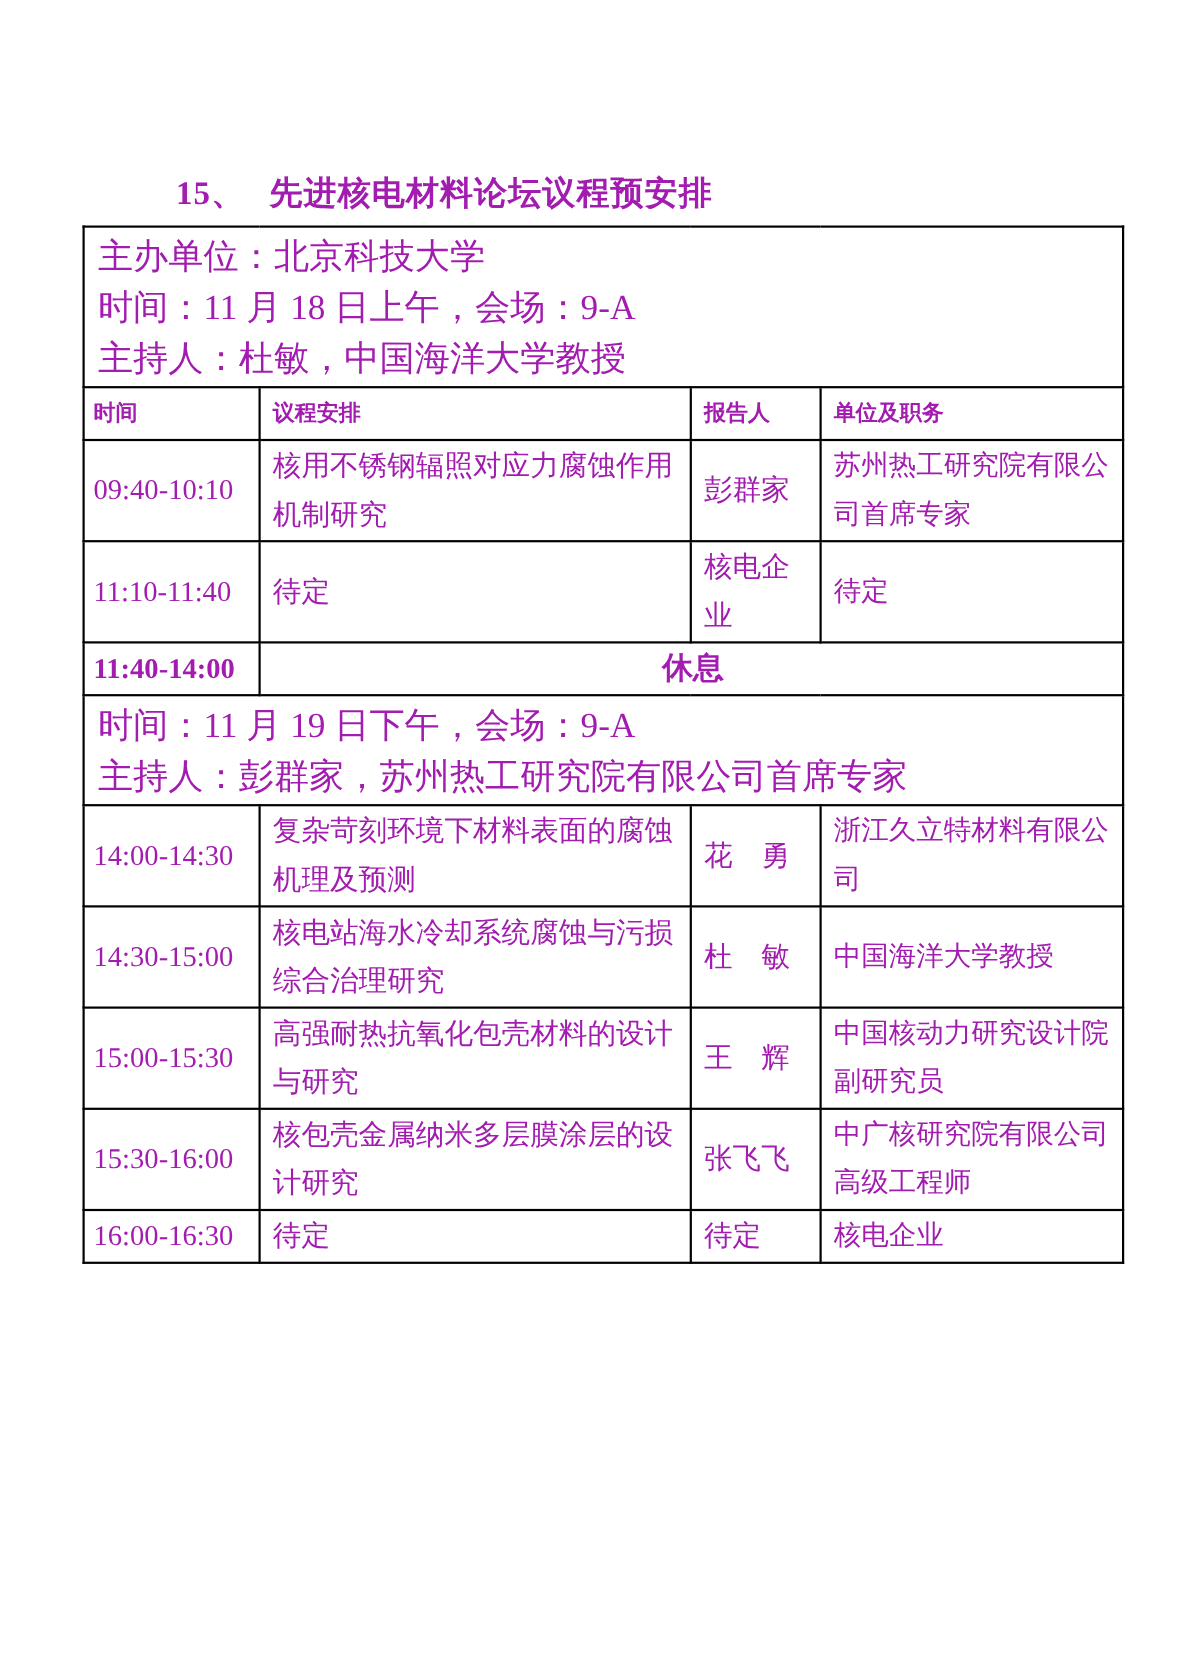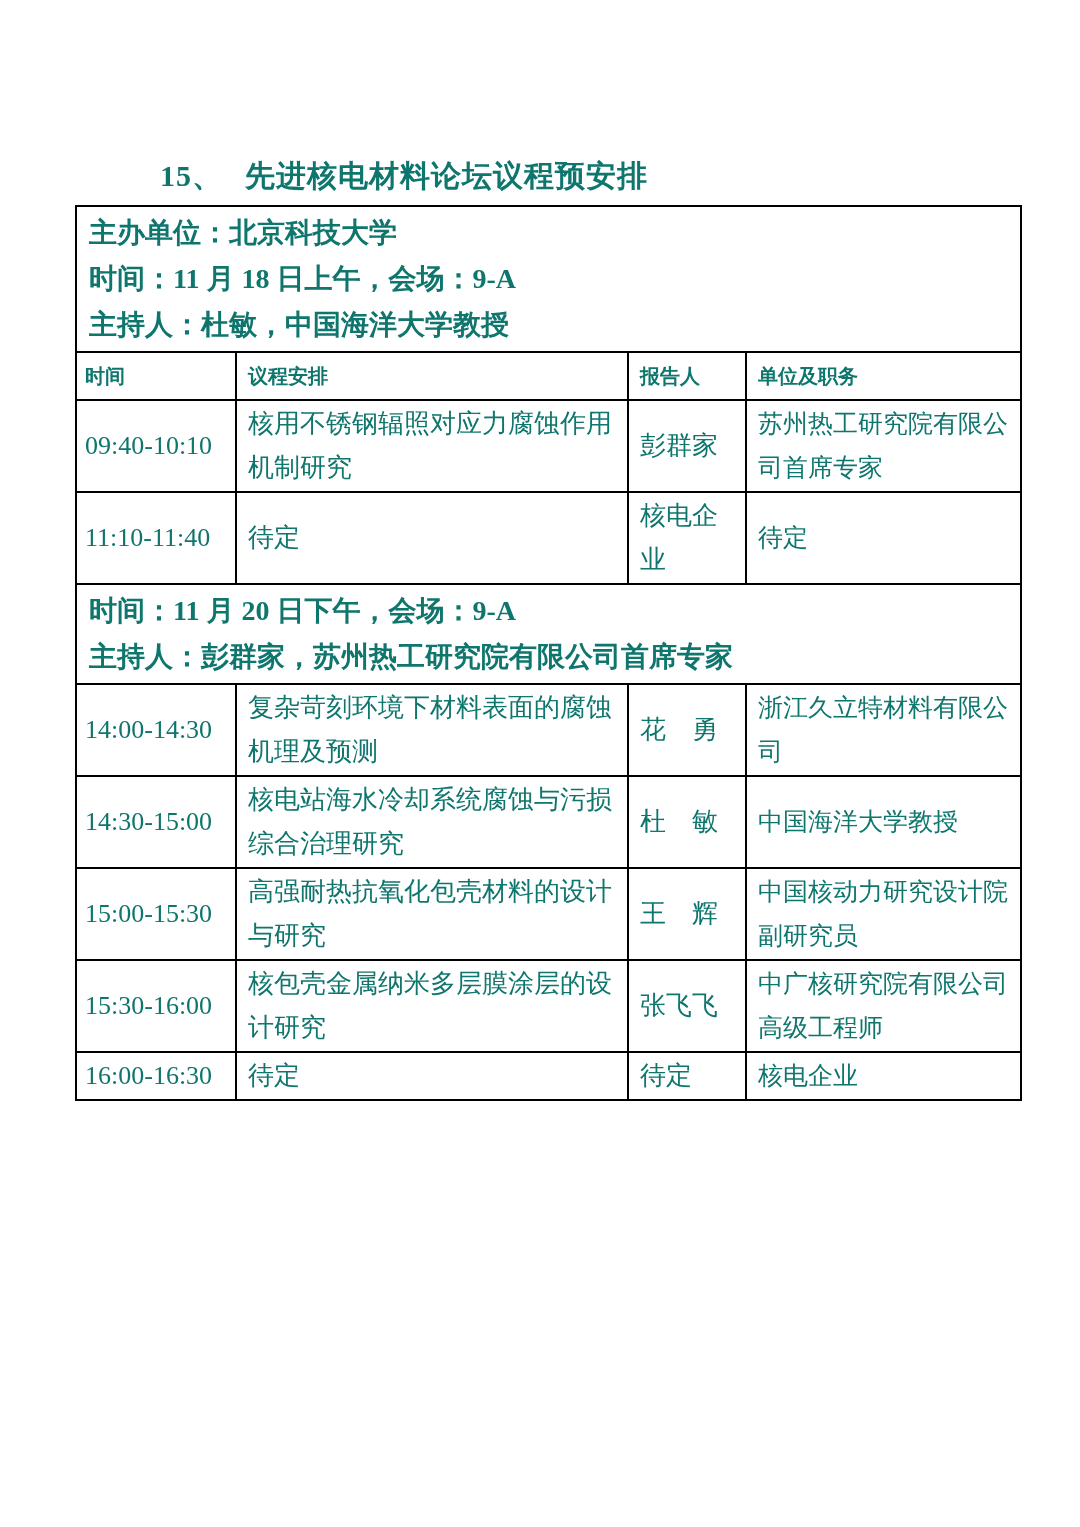--- a/index.html
+++ b/index.html
@@ -2,21 +2,21 @@
 <html><head>
 <meta charset="utf-8">
 <style>
   * { margin: 0; padding: 0; box-sizing: border-box; }
   html, body { background: #ffffff; }
   .page {
     position: relative;
     width: 1080px;
     height: 1527px;
     background: #ffffff;
-    color: #0f766e;
+    color: #a21caf;
     font-family: "Liberation Serif", "DejaVu Serif", serif;
     overflow: hidden;
   }
   .doc-title {
     position: absolute;
     top: 158px;
     left: 160px;
     font-size: 30px;
     font-weight: bold;
     line-height: 36px;
@@ -38,22 +38,22 @@
   col.c-org     { width: 275px; }
   td {
     border: 2px solid #000000;
     vertical-align: middle;
     font-size: 26px;
     line-height: 44px;
     padding: 1px 8px 1px 11px;
     word-break: break-all;
   }
   td.info {
-    font-weight: bold;
-    font-size: 28px;
+    font-weight: normal;
+    font-size: 32px;
     padding: 3px 8px 3px 12px;
   }
   td.info div { line-height: 46px; }
   tr.single { height: 48px; }
   tr.hdr td {
     font-weight: bold;
     font-size: 20px;
     height: 48px;
   }
   td.time { font-size: 26px; padding-left: 8px; white-space: nowrap; }
@@ -109,24 +109,28 @@
 
 
 
       <tr>
         <td class="time">11:10-11:40</td>
         <td class="agenda">待定</td>
         <td class="speaker">核电企业</td>
         <td class="org">待定</td>
       </tr>
 
+      <tr class="single">
+        <td class="time bold">11:40-14:00</td>
+        <td class="break" colspan="3">休息</td>
+      </tr>
 
       <tr>
         <td class="info" colspan="4">
-          <div>时间：11 月 20 日下午，会场：9-A</div>
+          <div>时间：11 月 19 日下午，会场：9-A</div>
           <div>主持人：彭群家，苏州热工研究院有限公司首席专家</div>
         </td>
       </tr>
 
       <tr>
         <td class="time">14:00-14:30</td>
         <td class="agenda">复杂苛刻环境下材料表面的腐蚀机理及预测</td>
         <td class="speaker">花　勇</td>
         <td class="org">浙江久立特材料有限公司</td>
       </tr>

